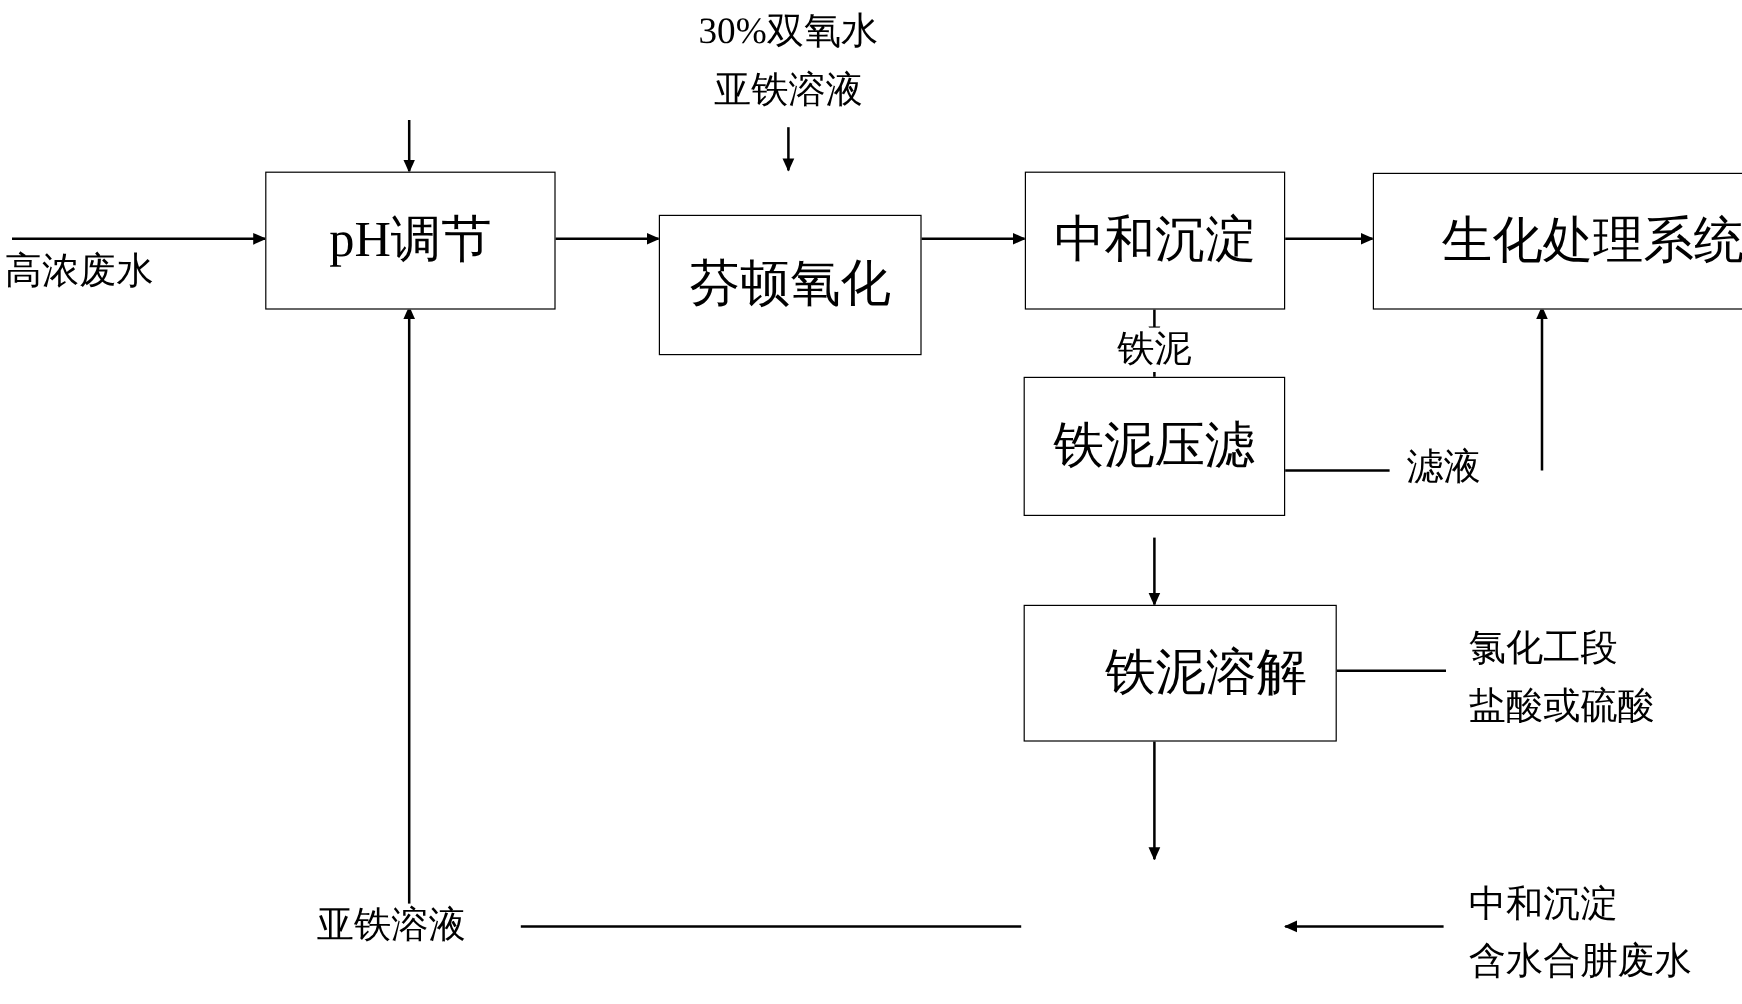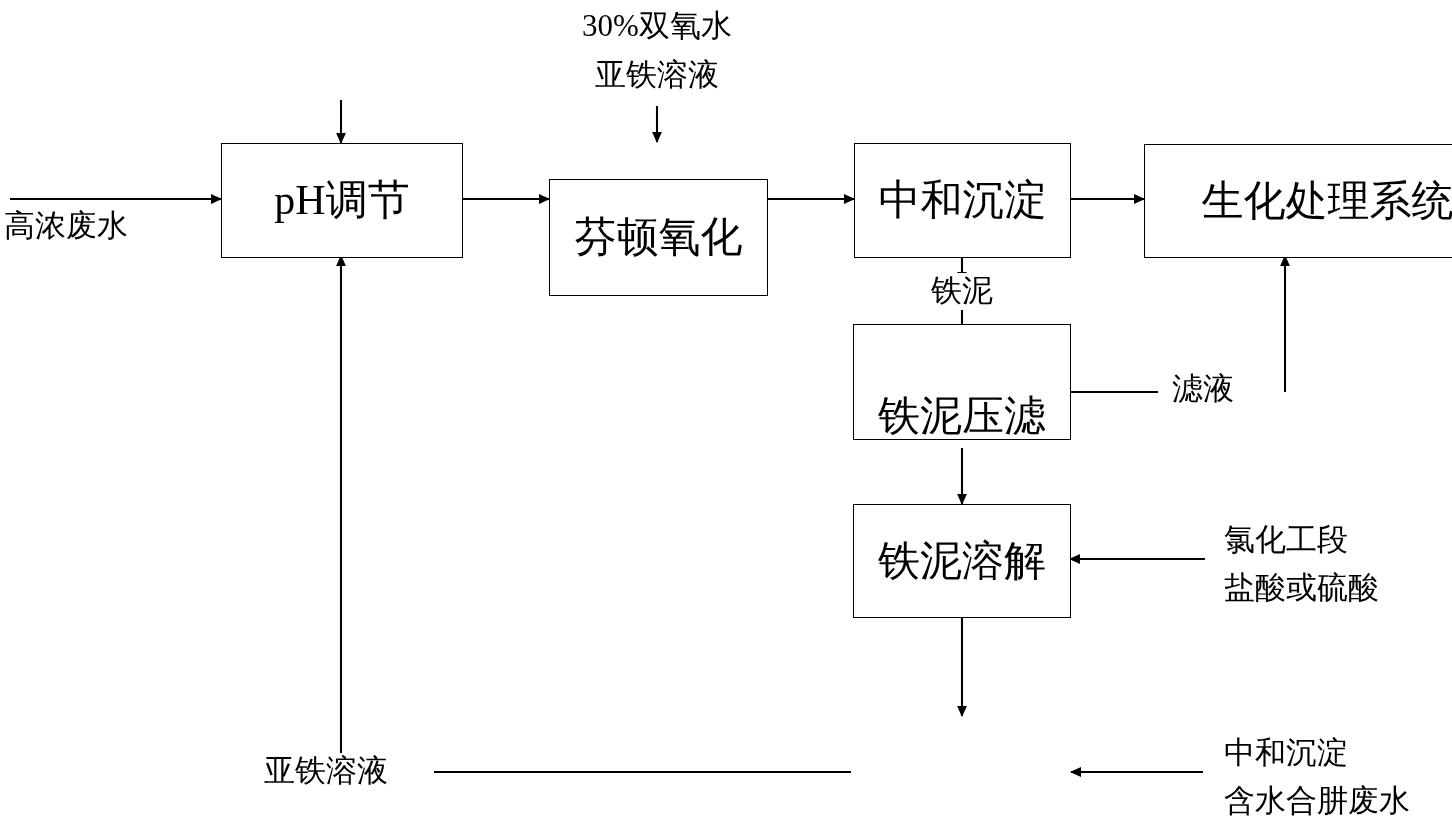--- a/index.html
+++ b/index.html
@@ -57,25 +57,25 @@
   </div>
 
   <div class="box" style="left:854px;top:143px;width:215px;height:113px;">
     <span>中和沉淀</span>
   </div>
 
   <div class="box" style="left:1144px;top:144px;width:285px;height:112px;padding-left:40px;">
     <span>生化处理系统</span>
   </div>
 
-  <div class="box" style="left:853px;top:324px;width:216px;height:114px;align-items:flex-end;">
+  <div class="box" style="left:853px;top:314px;width:216px;height:114px;">
     <span>铁泥压滤</span>
   </div>
 
-  <div class="box" style="left:853px;top:504px;width:216px;height:112px;">
+  <div class="box" style="left:853px;top:504px;width:216px;height:112px;padding-left:43px;">
     <span>铁泥溶解</span>
   </div>
 
 
   <div class="lbl" style="left:4px;top:180px;margin-top:28px;">高浓废水</div>
 
 
   <div class="lbl c" style="left:555px;top:8px;width:204px;">30%双氧水</div>
   <div class="lbl c" style="left:555px;top:57px;width:204px;">亚铁溶液</div>
 

